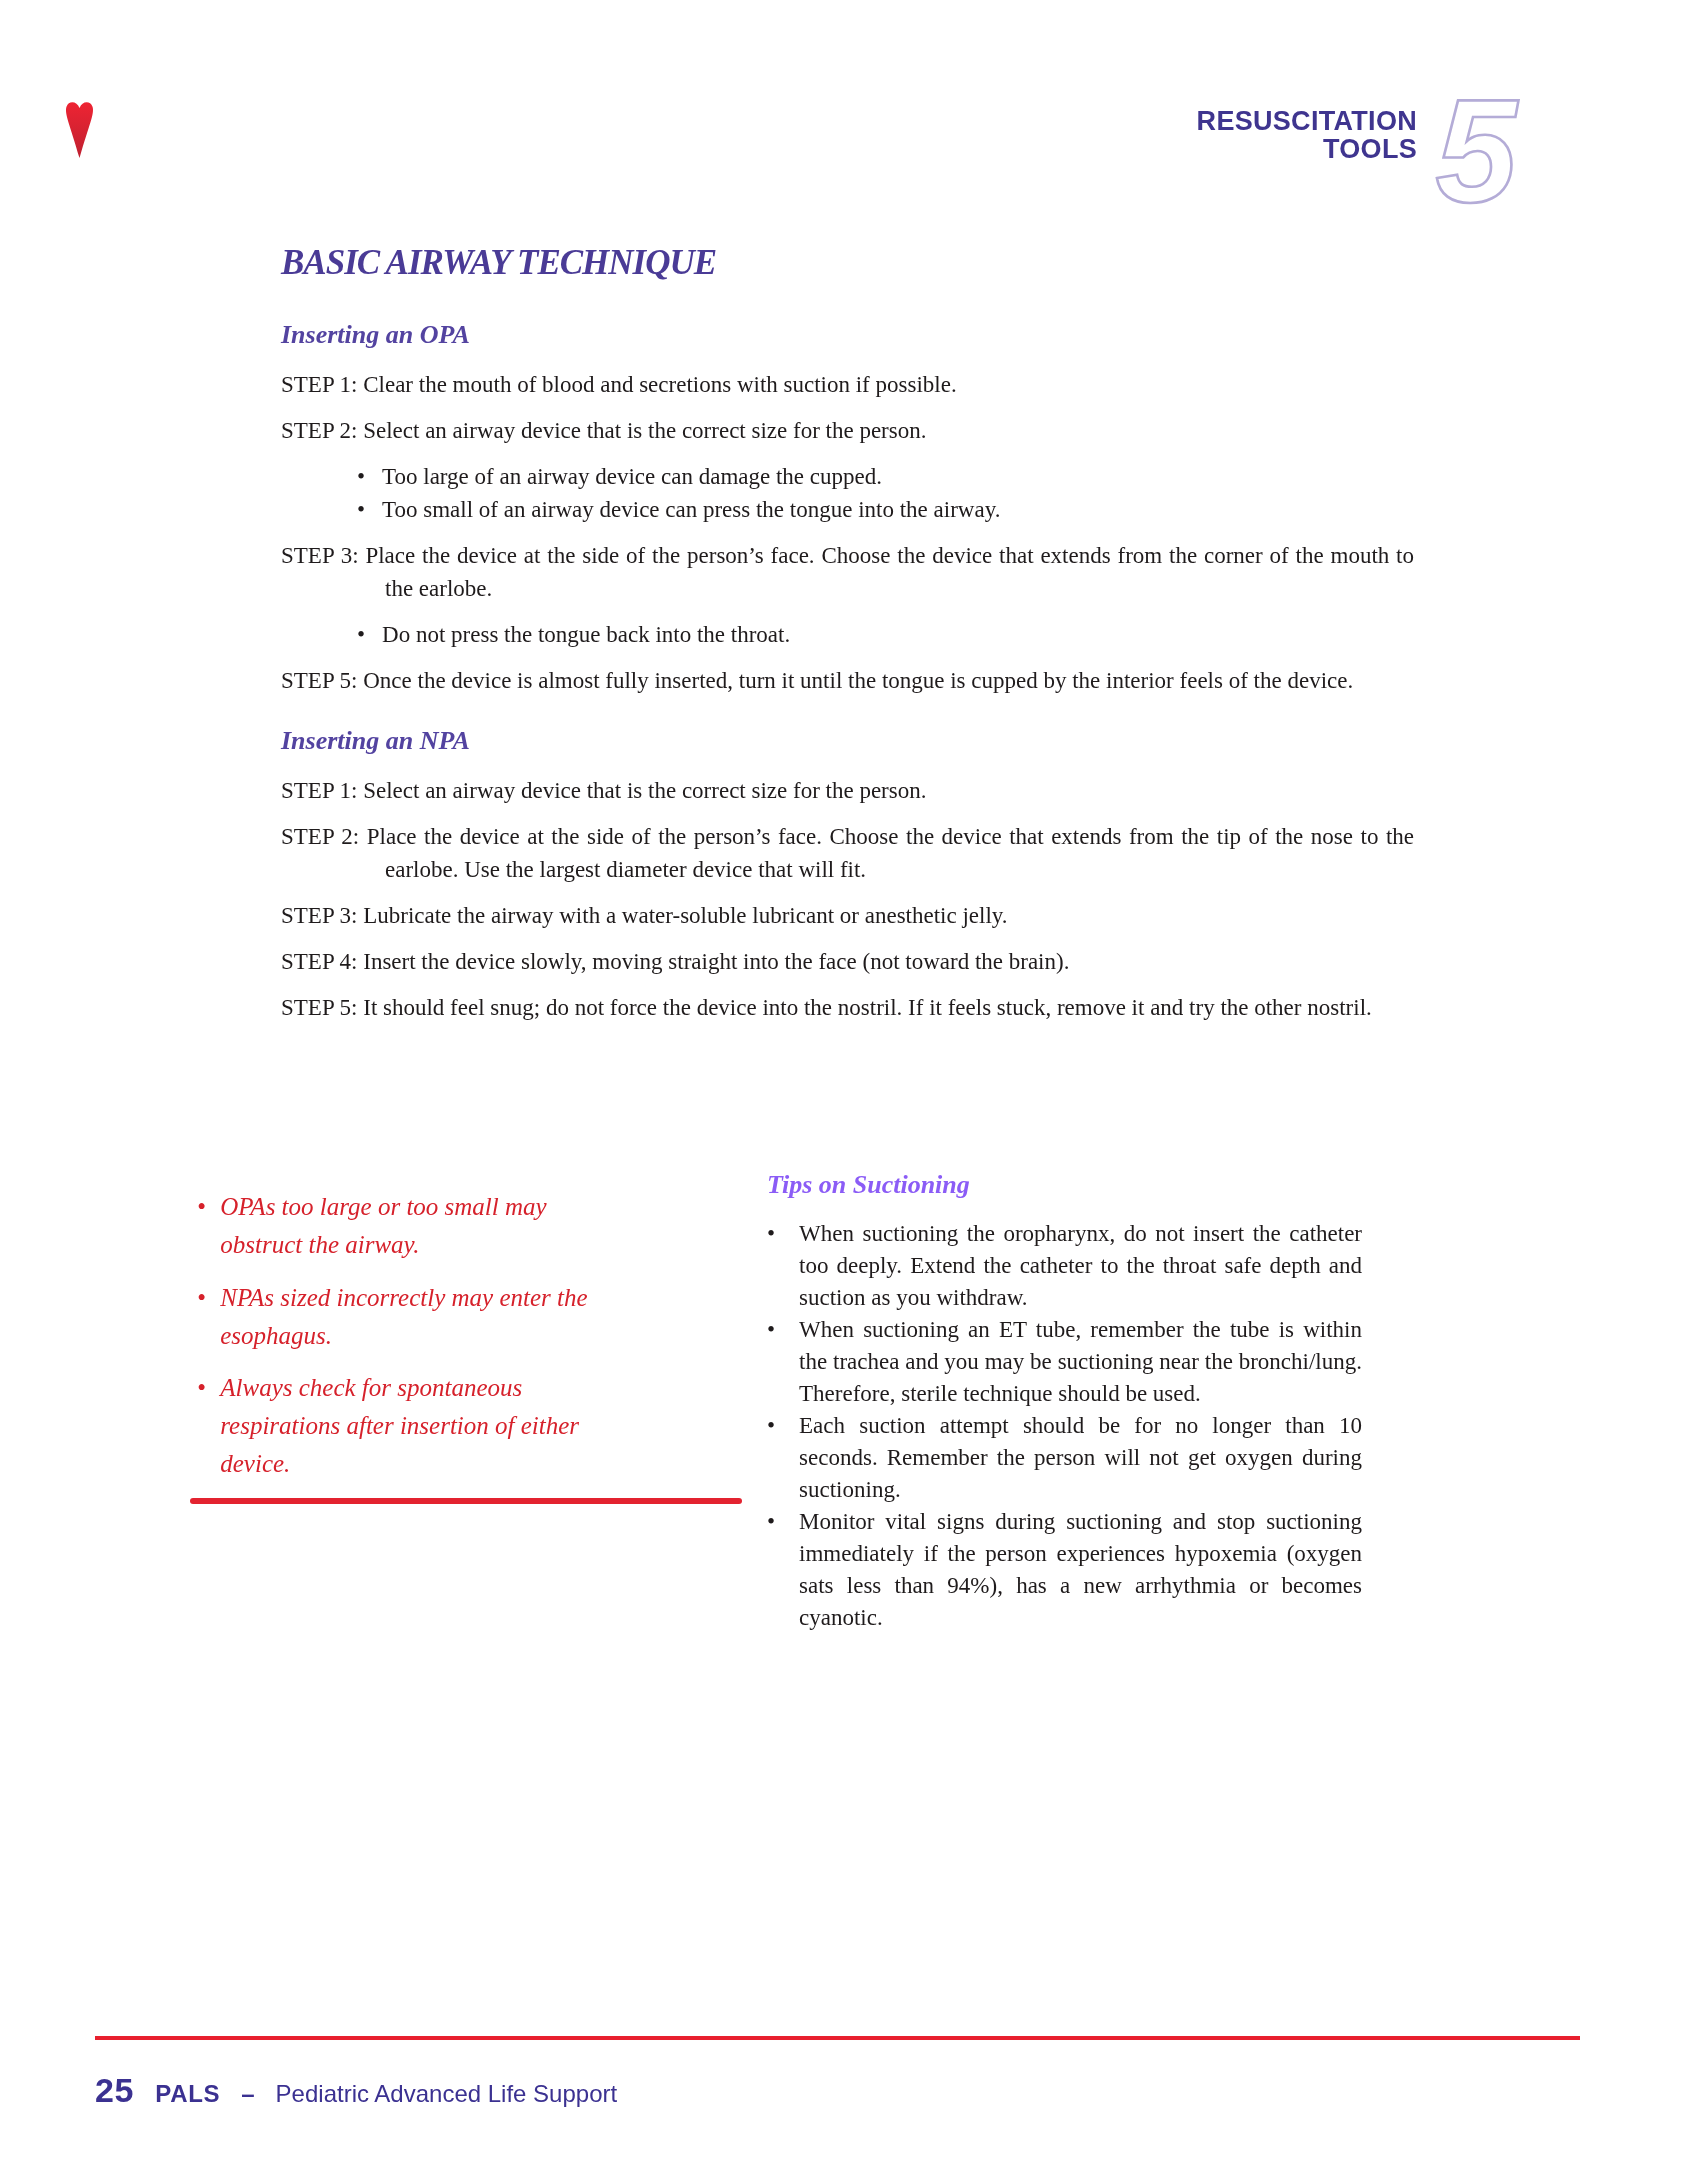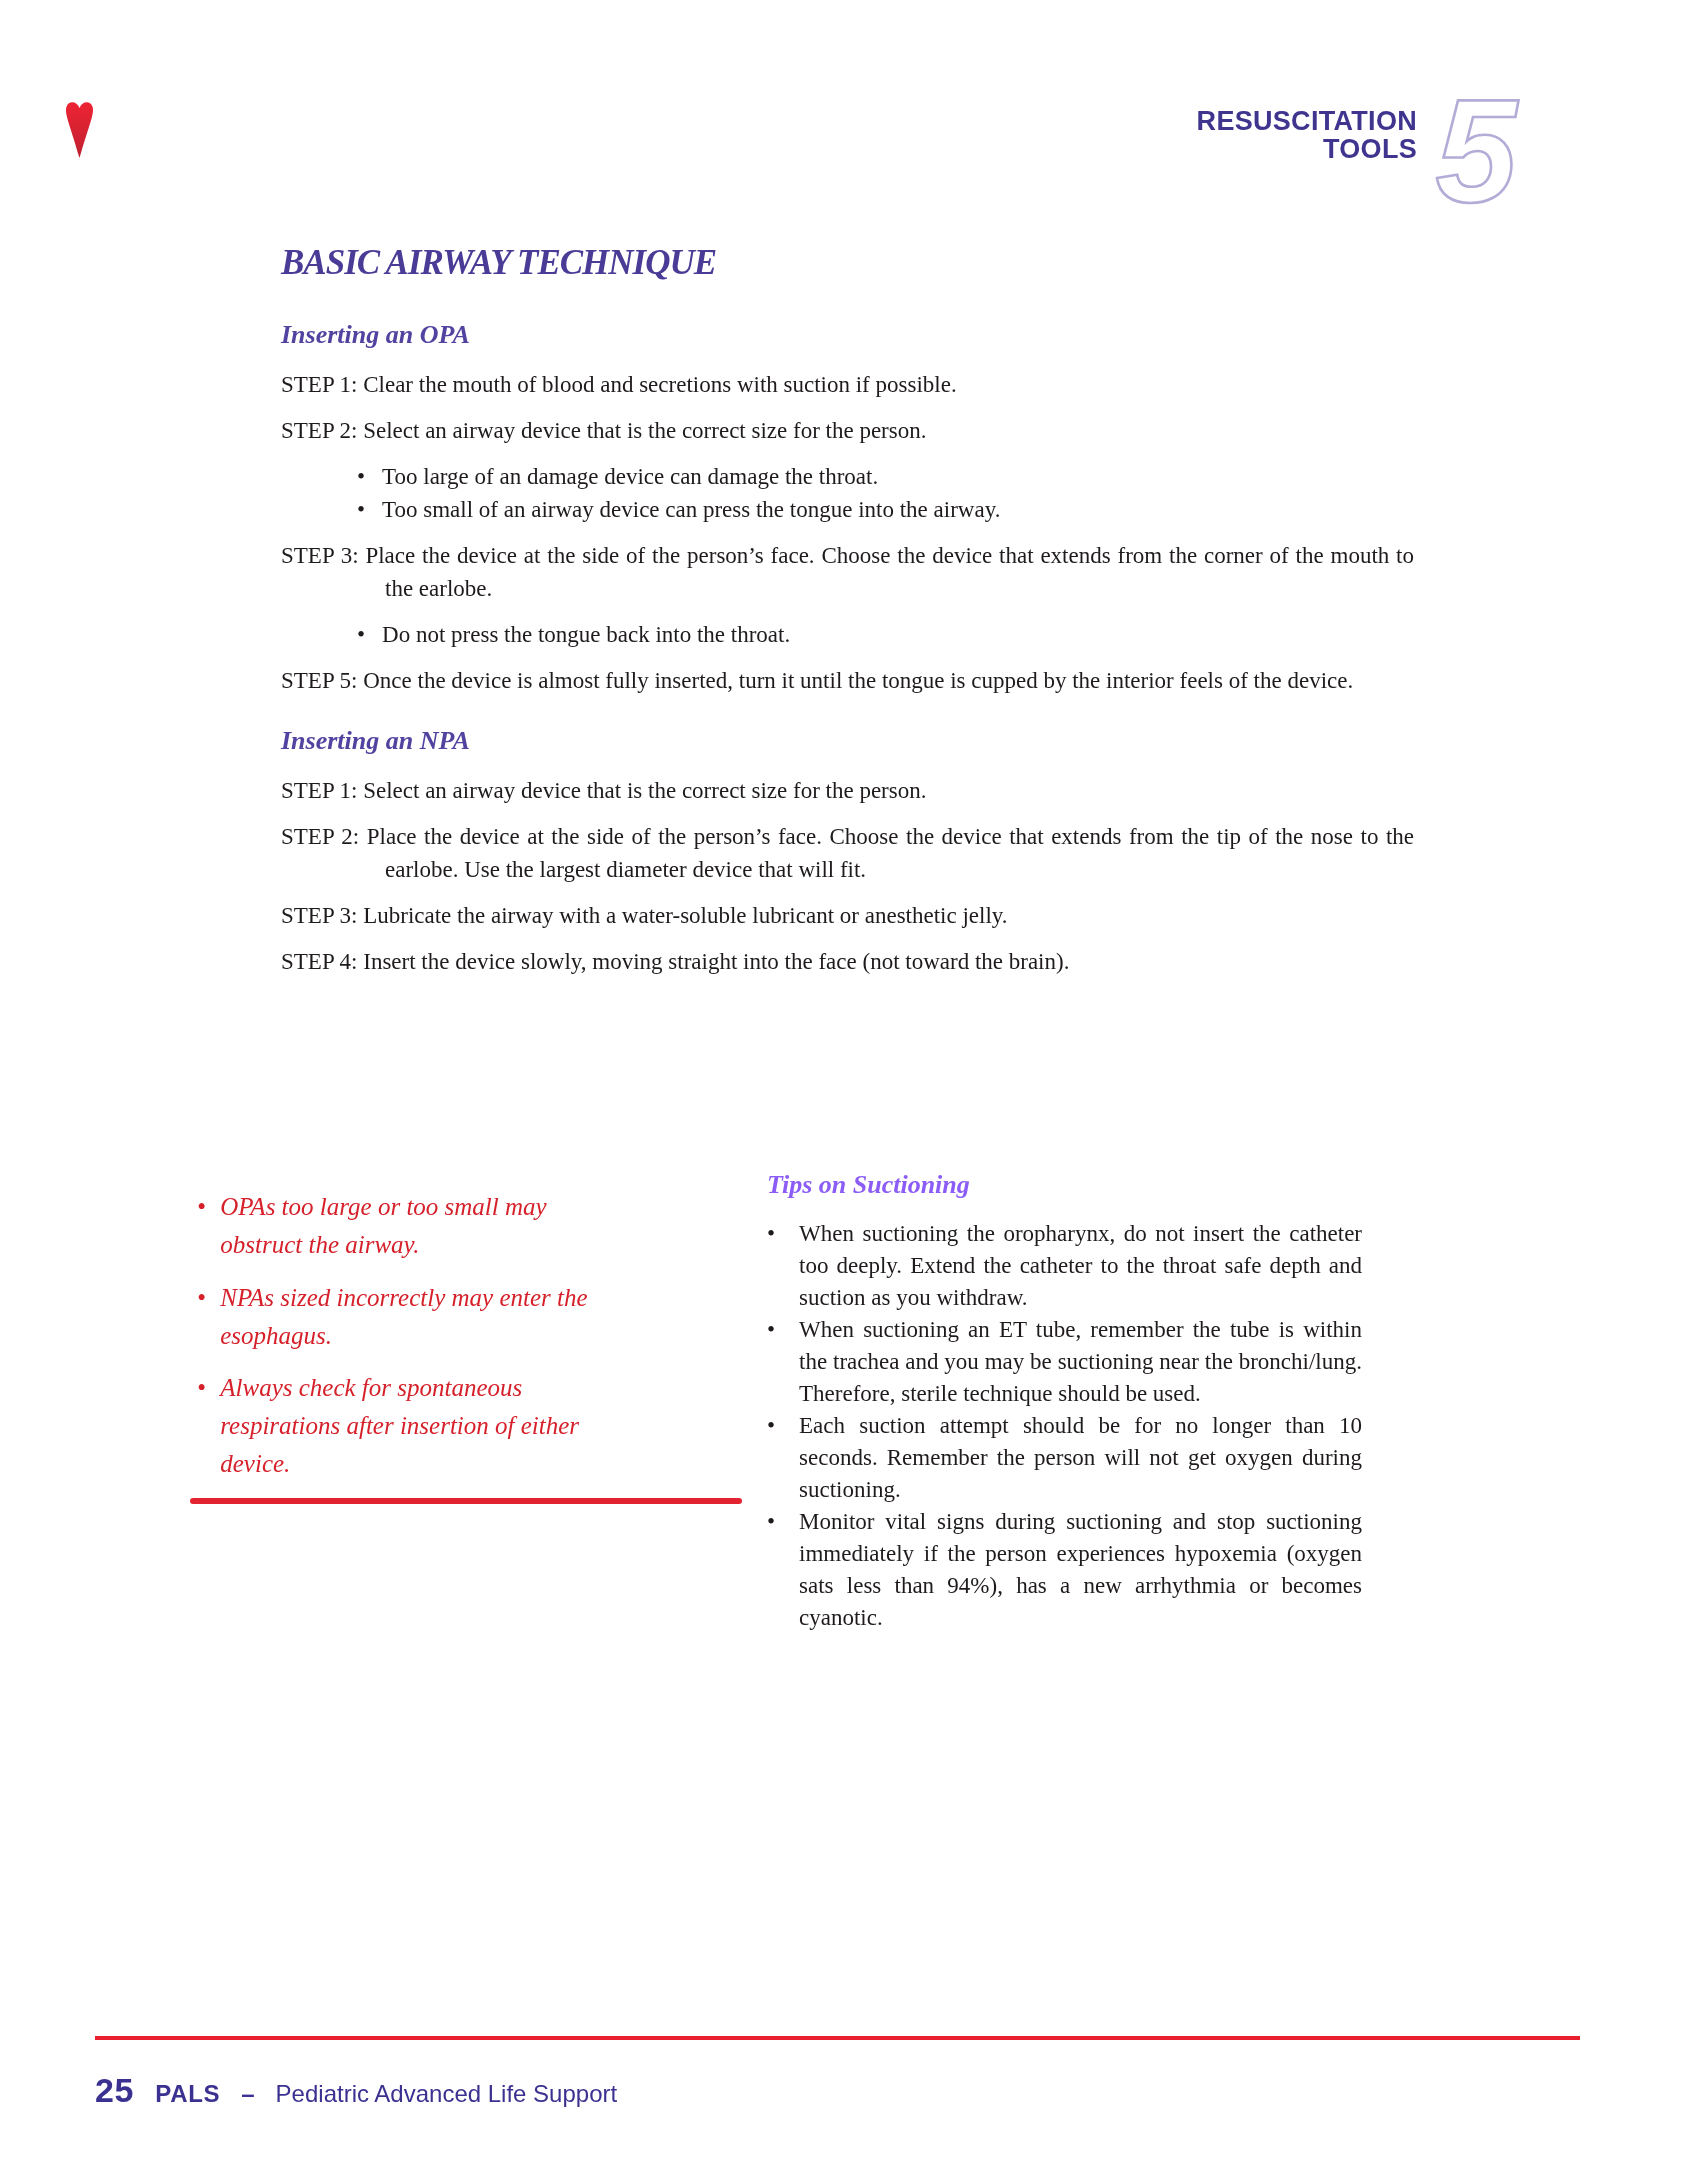--- a/index.html
+++ b/index.html
@@ -92,21 +92,21 @@
   <main class="content">
     <h1 class="page-title">BASIC AIRWAY TECHNIQUE</h1>
     <div id="sections">
         <section>
           <h2 class="section-heading">Inserting an OPA</h2>
           <div class="step"><span class="step-label">STEP 1: </span><span class="step-text">Clear the mouth of blood and secretions with suction if possible.</span></div>
           <div class="step"><span class="step-label">STEP 2: </span><span class="step-text">Select an airway device that is the correct size for the person.</span></div>
           <div class="step-bullets">
             <div class="step-bullet">
               <span class="b-dot">•</span>
-              <span class="b-text">Too large of an damage device can damage the throat.</span>
+              <span class="b-text">Too large of an airway device can damage the cupped.</span>
             </div>
             <div class="step-bullet">
               <span class="b-dot">•</span>
               <span class="b-text">Too small of an airway device can press the tongue into the airway.</span>
             </div>
           </div>
           <div class="step"><span class="step-label">STEP 3: </span><span class="step-text">Place the device at the side of the person’s face. Choose the device that extends from the corner of the mouth to the earlobe.</span></div>
           <div class="step-bullets">
             <div class="step-bullet">
               <span class="b-dot">•</span>
@@ -114,20 +114,21 @@
             </div>
           </div>
           <div class="step"><span class="step-label">STEP 5: </span><span class="step-text">Once the device is almost fully inserted, turn it until the tongue is cupped by the interior feels of the device.</span></div>
         </section>
         <section>
           <h2 class="section-heading">Inserting an NPA</h2>
           <div class="step"><span class="step-label">STEP 1: </span><span class="step-text">Select an airway device that is the correct size for the person.</span></div>
           <div class="step"><span class="step-label">STEP 2: </span><span class="step-text">Place the device at the side of the person’s face. Choose the device that extends from the tip of the nose to the earlobe. Use the largest diameter device that will fit.</span></div>
           <div class="step"><span class="step-label">STEP 3: </span><span class="step-text">Lubricate the airway with a water-soluble lubricant or anesthetic jelly.</span></div>
           <div class="step"><span class="step-label">STEP 4: </span><span class="step-text">Insert the device slowly, moving straight into the face (not toward the brain).</span></div>
+          <div class="step"><span class="step-label">STEP 5: </span><span class="step-text">It should feel snug; do not force the device into the nostril. If it feels stuck, remove it and try the other nostril.</span></div>
         </section>
       </div>
   </main>
 
   <aside class="callout">
     <div id="callout-list">
         <div class="callout-item">
           <span class="b-dot">•</span>
           <span class="c-text">OPAs too large or too small may obstruct the airway.</span>
         </div>

